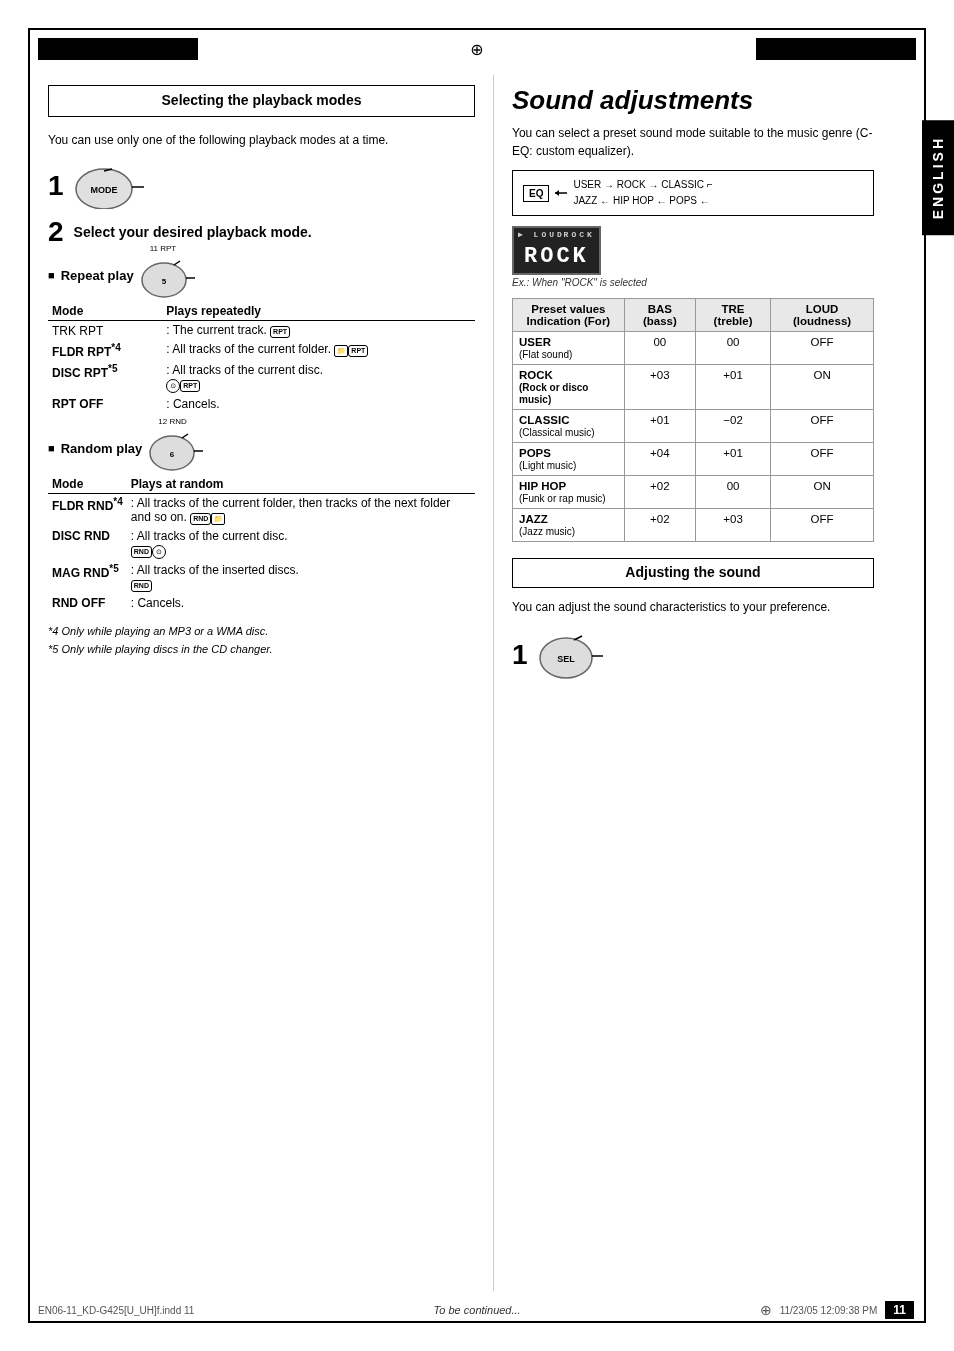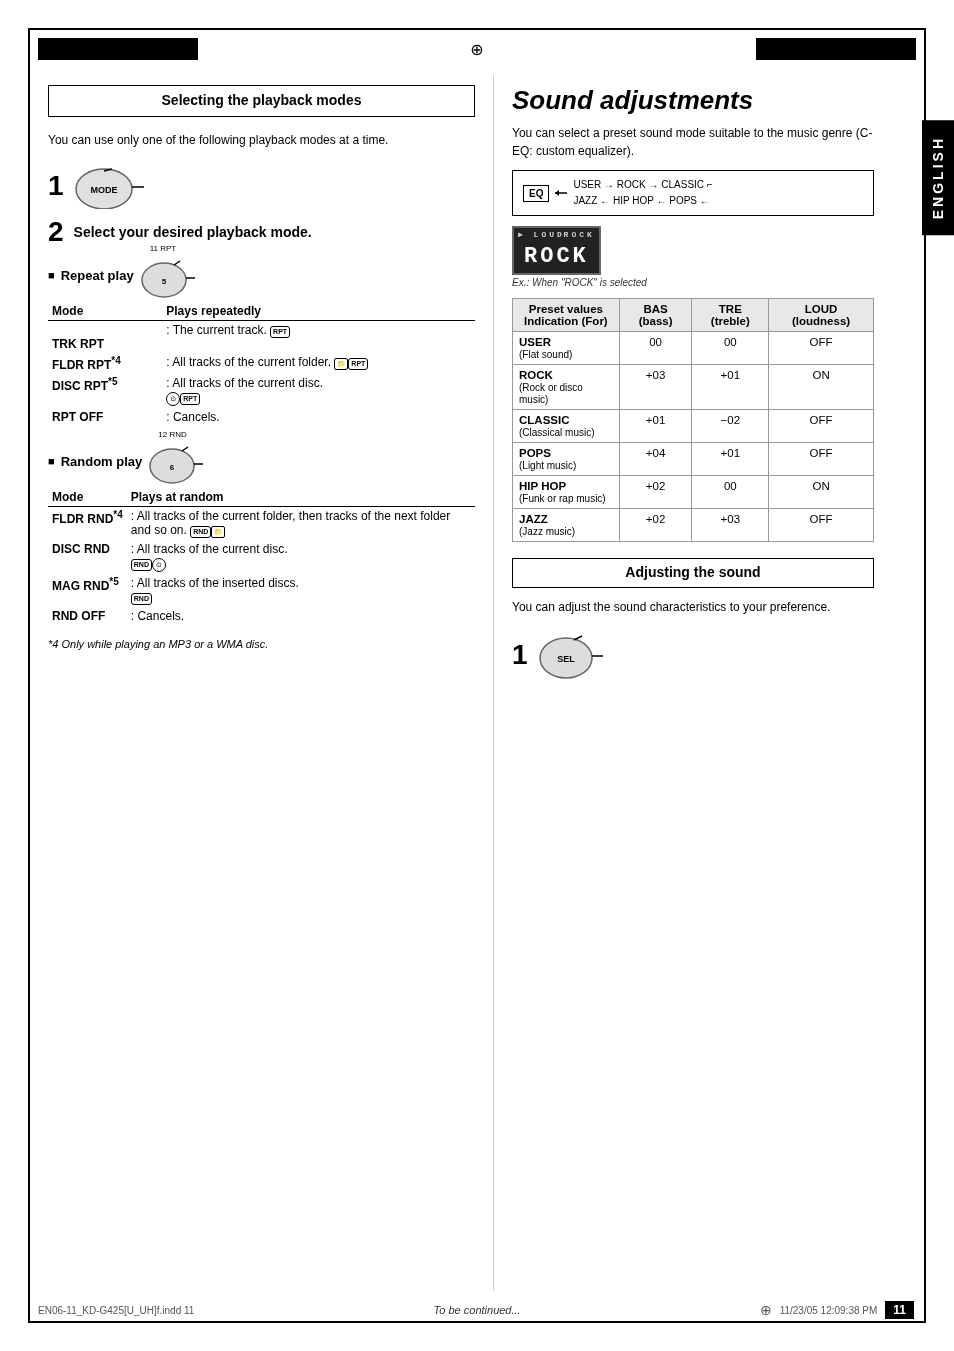--- a/index.html
+++ b/index.html
@@ -329,21 +329,21 @@
 
       <table class="mode-table">
         <thead>
           <tr>
             <th>Mode</th>
             <th>Plays repeatedly</th>
           </tr>
         </thead>
         <tbody>
           <tr>
-            <td style="font-weight:bold; white-space:nowrap; vertical-align:top; padding-top:16px;">TRK RPT</td>
+            <td style="font-weight:normal; white-space:nowrap; vertical-align:top; padding-top:3px;">TRK RPT</td>
             <td>: The current track. <span class="rpt-badge">RPT</span></td>
           </tr>
           <tr>
             <td style="font-weight:bold; white-space:nowrap; vertical-align:top;">FLDR RPT<sup>*4</sup></td>
             <td>: All tracks of the current folder. <span class="folder-icon">📁</span><span class="rpt-badge">RPT</span></td>
           </tr>
           <tr>
             <td style="font-weight:bold; white-space:nowrap; vertical-align:top;">DISC RPT<sup>*5</sup></td>
             <td>: All tracks of the current disc.<br><span class="disc-icon">⊙</span><span class="rpt-badge">RPT</span></td>
           </tr>
@@ -392,20 +392,21 @@
           </tr>
           <tr>
             <td style="font-weight:bold; white-space:nowrap;">RND OFF</td>
             <td>: Cancels.</td>
           </tr>
         </tbody>
       </table>
     </div>
 
     <p class="footnote">*4  Only while playing an MP3 or a WMA disc.</p>
+    <p class="footnote">*5  Only while playing discs in the CD changer.</p>
 
   </div>
 
   <div style="flex:1; padding:10px 10px 10px 18px; border-left:1px solid #ccc;">
 
     <div class="sound-title" style="font-size:26px; font-weight:bold; font-style:italic; margin-bottom:8px;">Sound adjustments</div>
 
     <p class="body-text">You can select a preset sound mode suitable to the music genre (C-EQ: custom equalizer).</p>
 
     <div style="border:1.5px solid #000; padding:6px 10px; margin-bottom:10px; display:flex; align-items:center; gap:4px;">
@@ -450,21 +451,21 @@
         </tr>
       </thead>
       <tbody id="preset-tbody">
       <tr>
       <td><strong>USER</strong><br><span style="font-size:10px;">(Flat sound)</span></td>
       <td class="center">00</td>
       <td class="center">00</td>
       <td class="center">OFF</td>
     </tr>
           <tr>
-      <td><strong>ROCK</strong><br><span style="font-size:10px;">(Rock or disco music)</span></td>
+      <td><strong>ROCK</strong><br><span style="font-size:10px;font-weight:bold;">(Rock or disco music)</span></td>
       <td class="center">+03</td>
       <td class="center">+01</td>
       <td class="center">ON</td>
     </tr>
           <tr>
       <td><strong>CLASSIC</strong><br><span style="font-size:10px;">(Classical music)</span></td>
       <td class="center">+01</td>
       <td class="center">−02</td>
       <td class="center">OFF</td>
     </tr>

